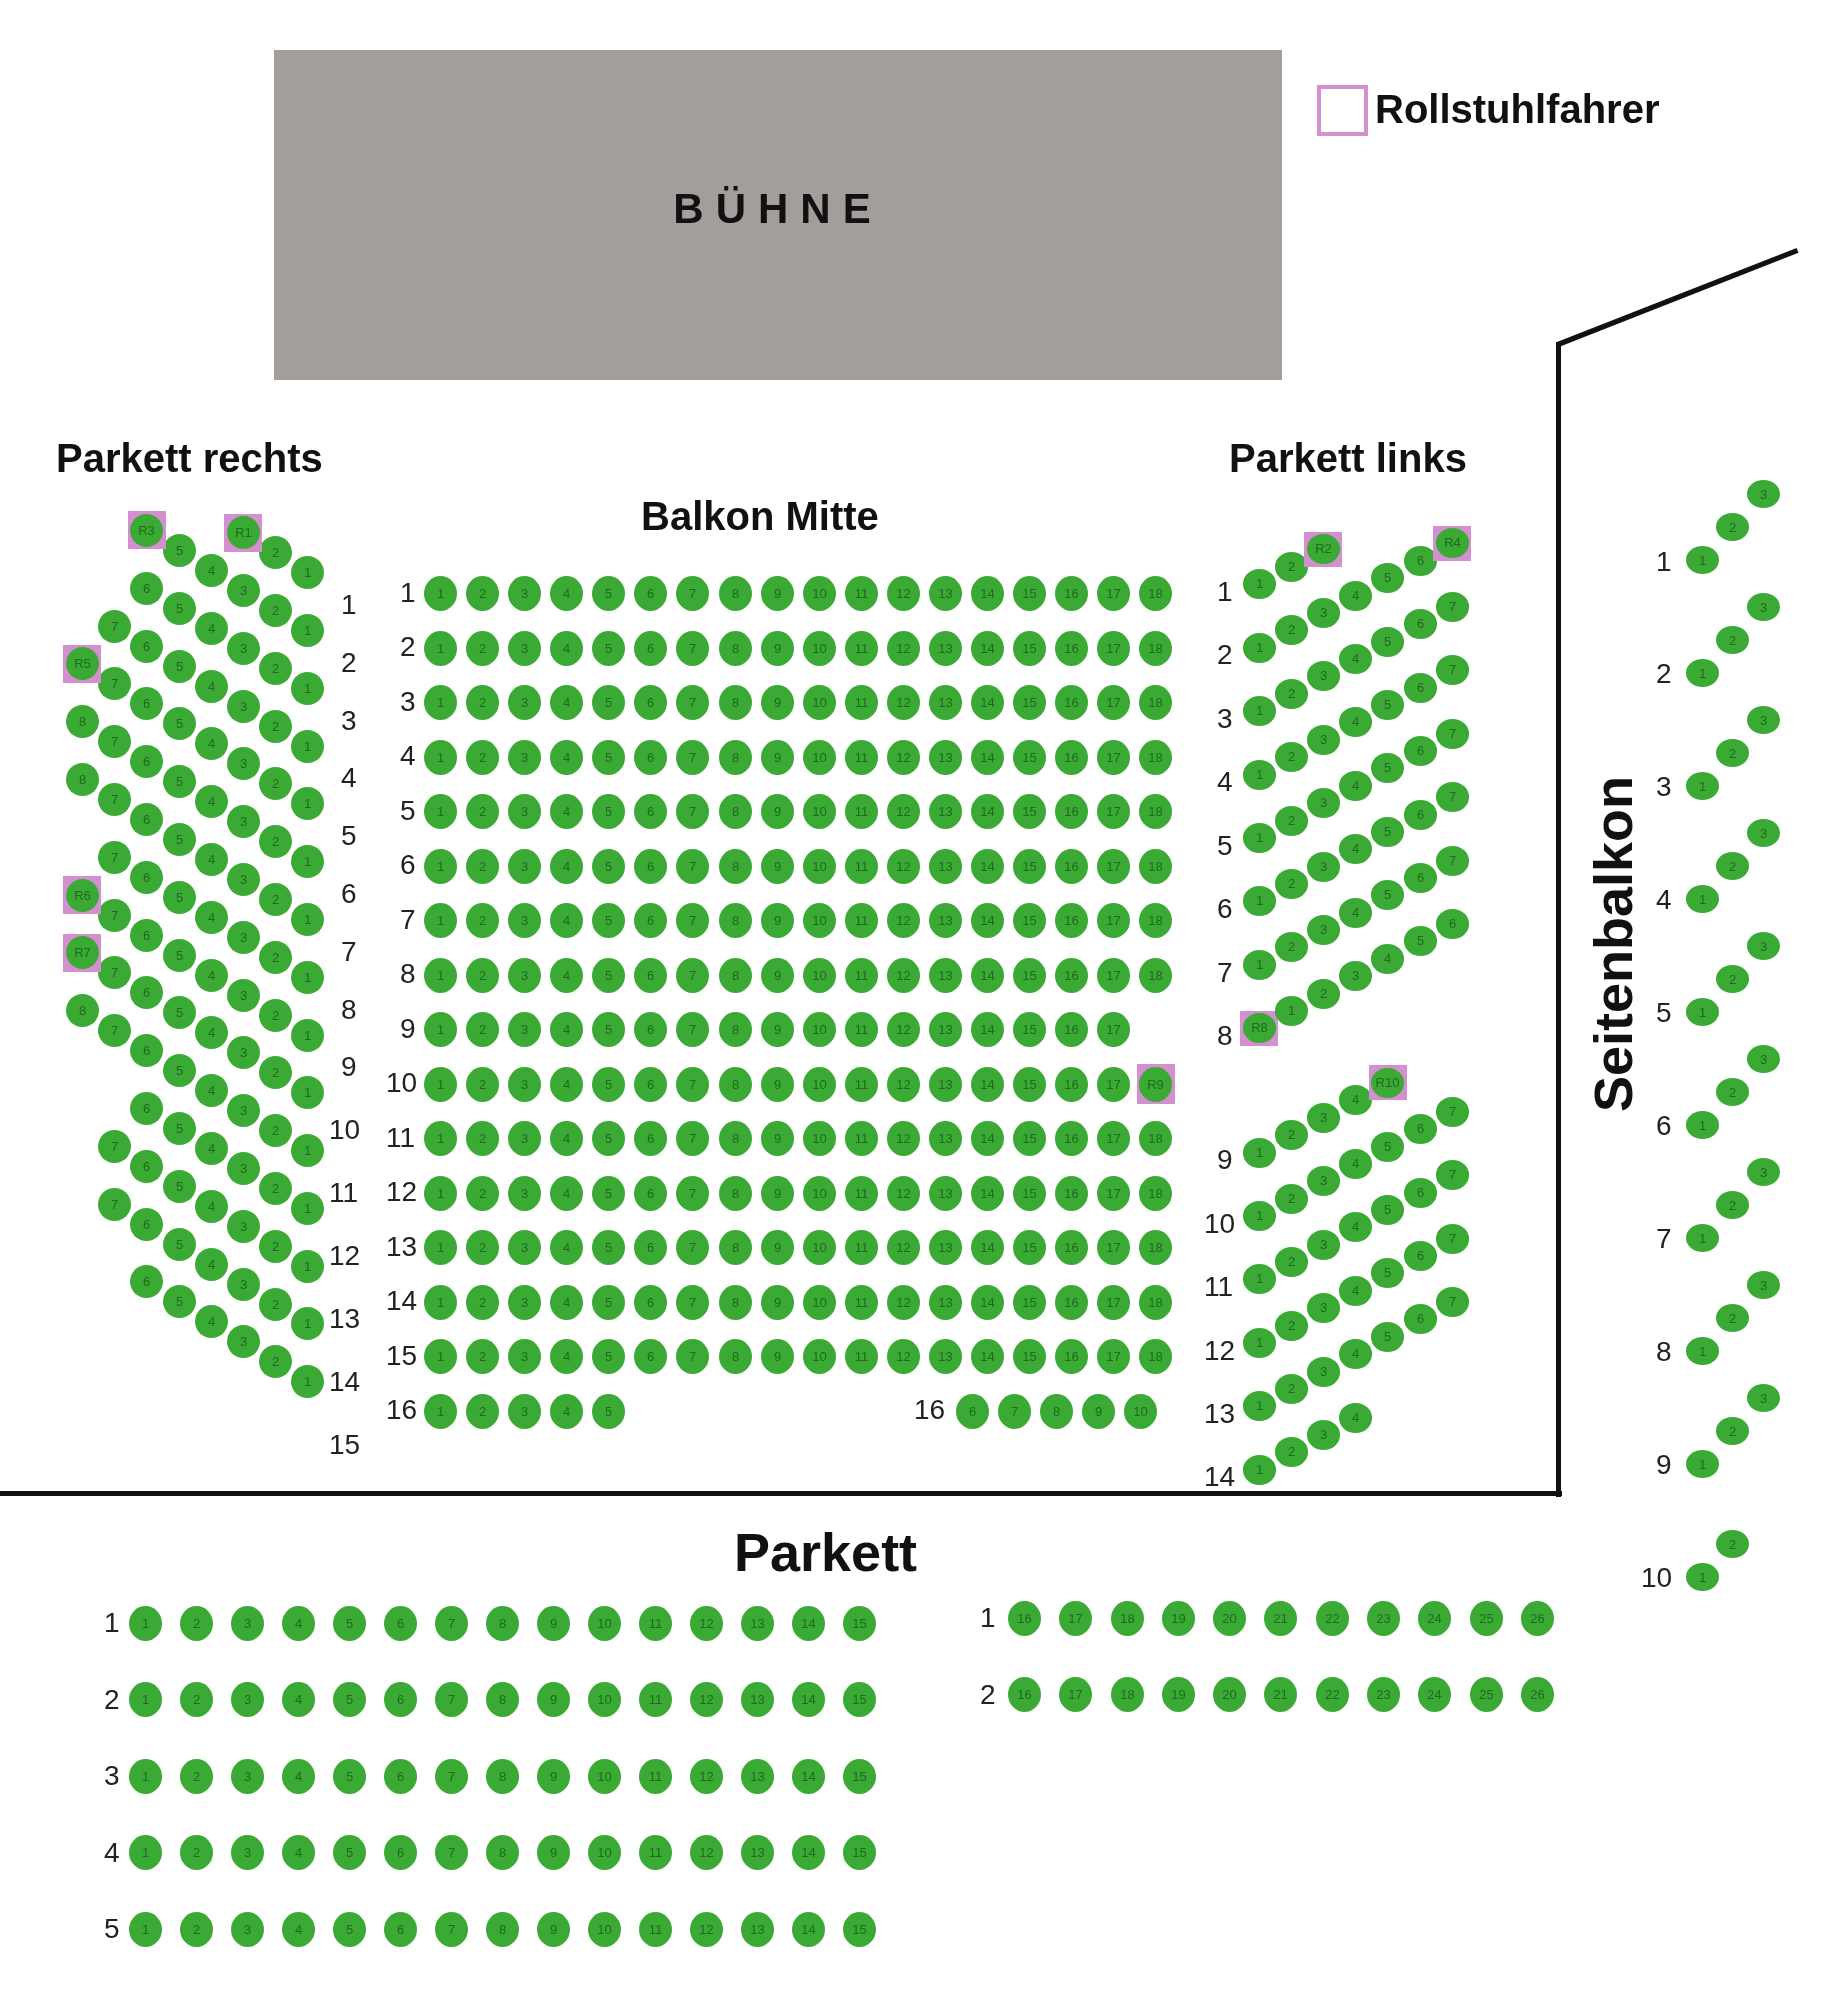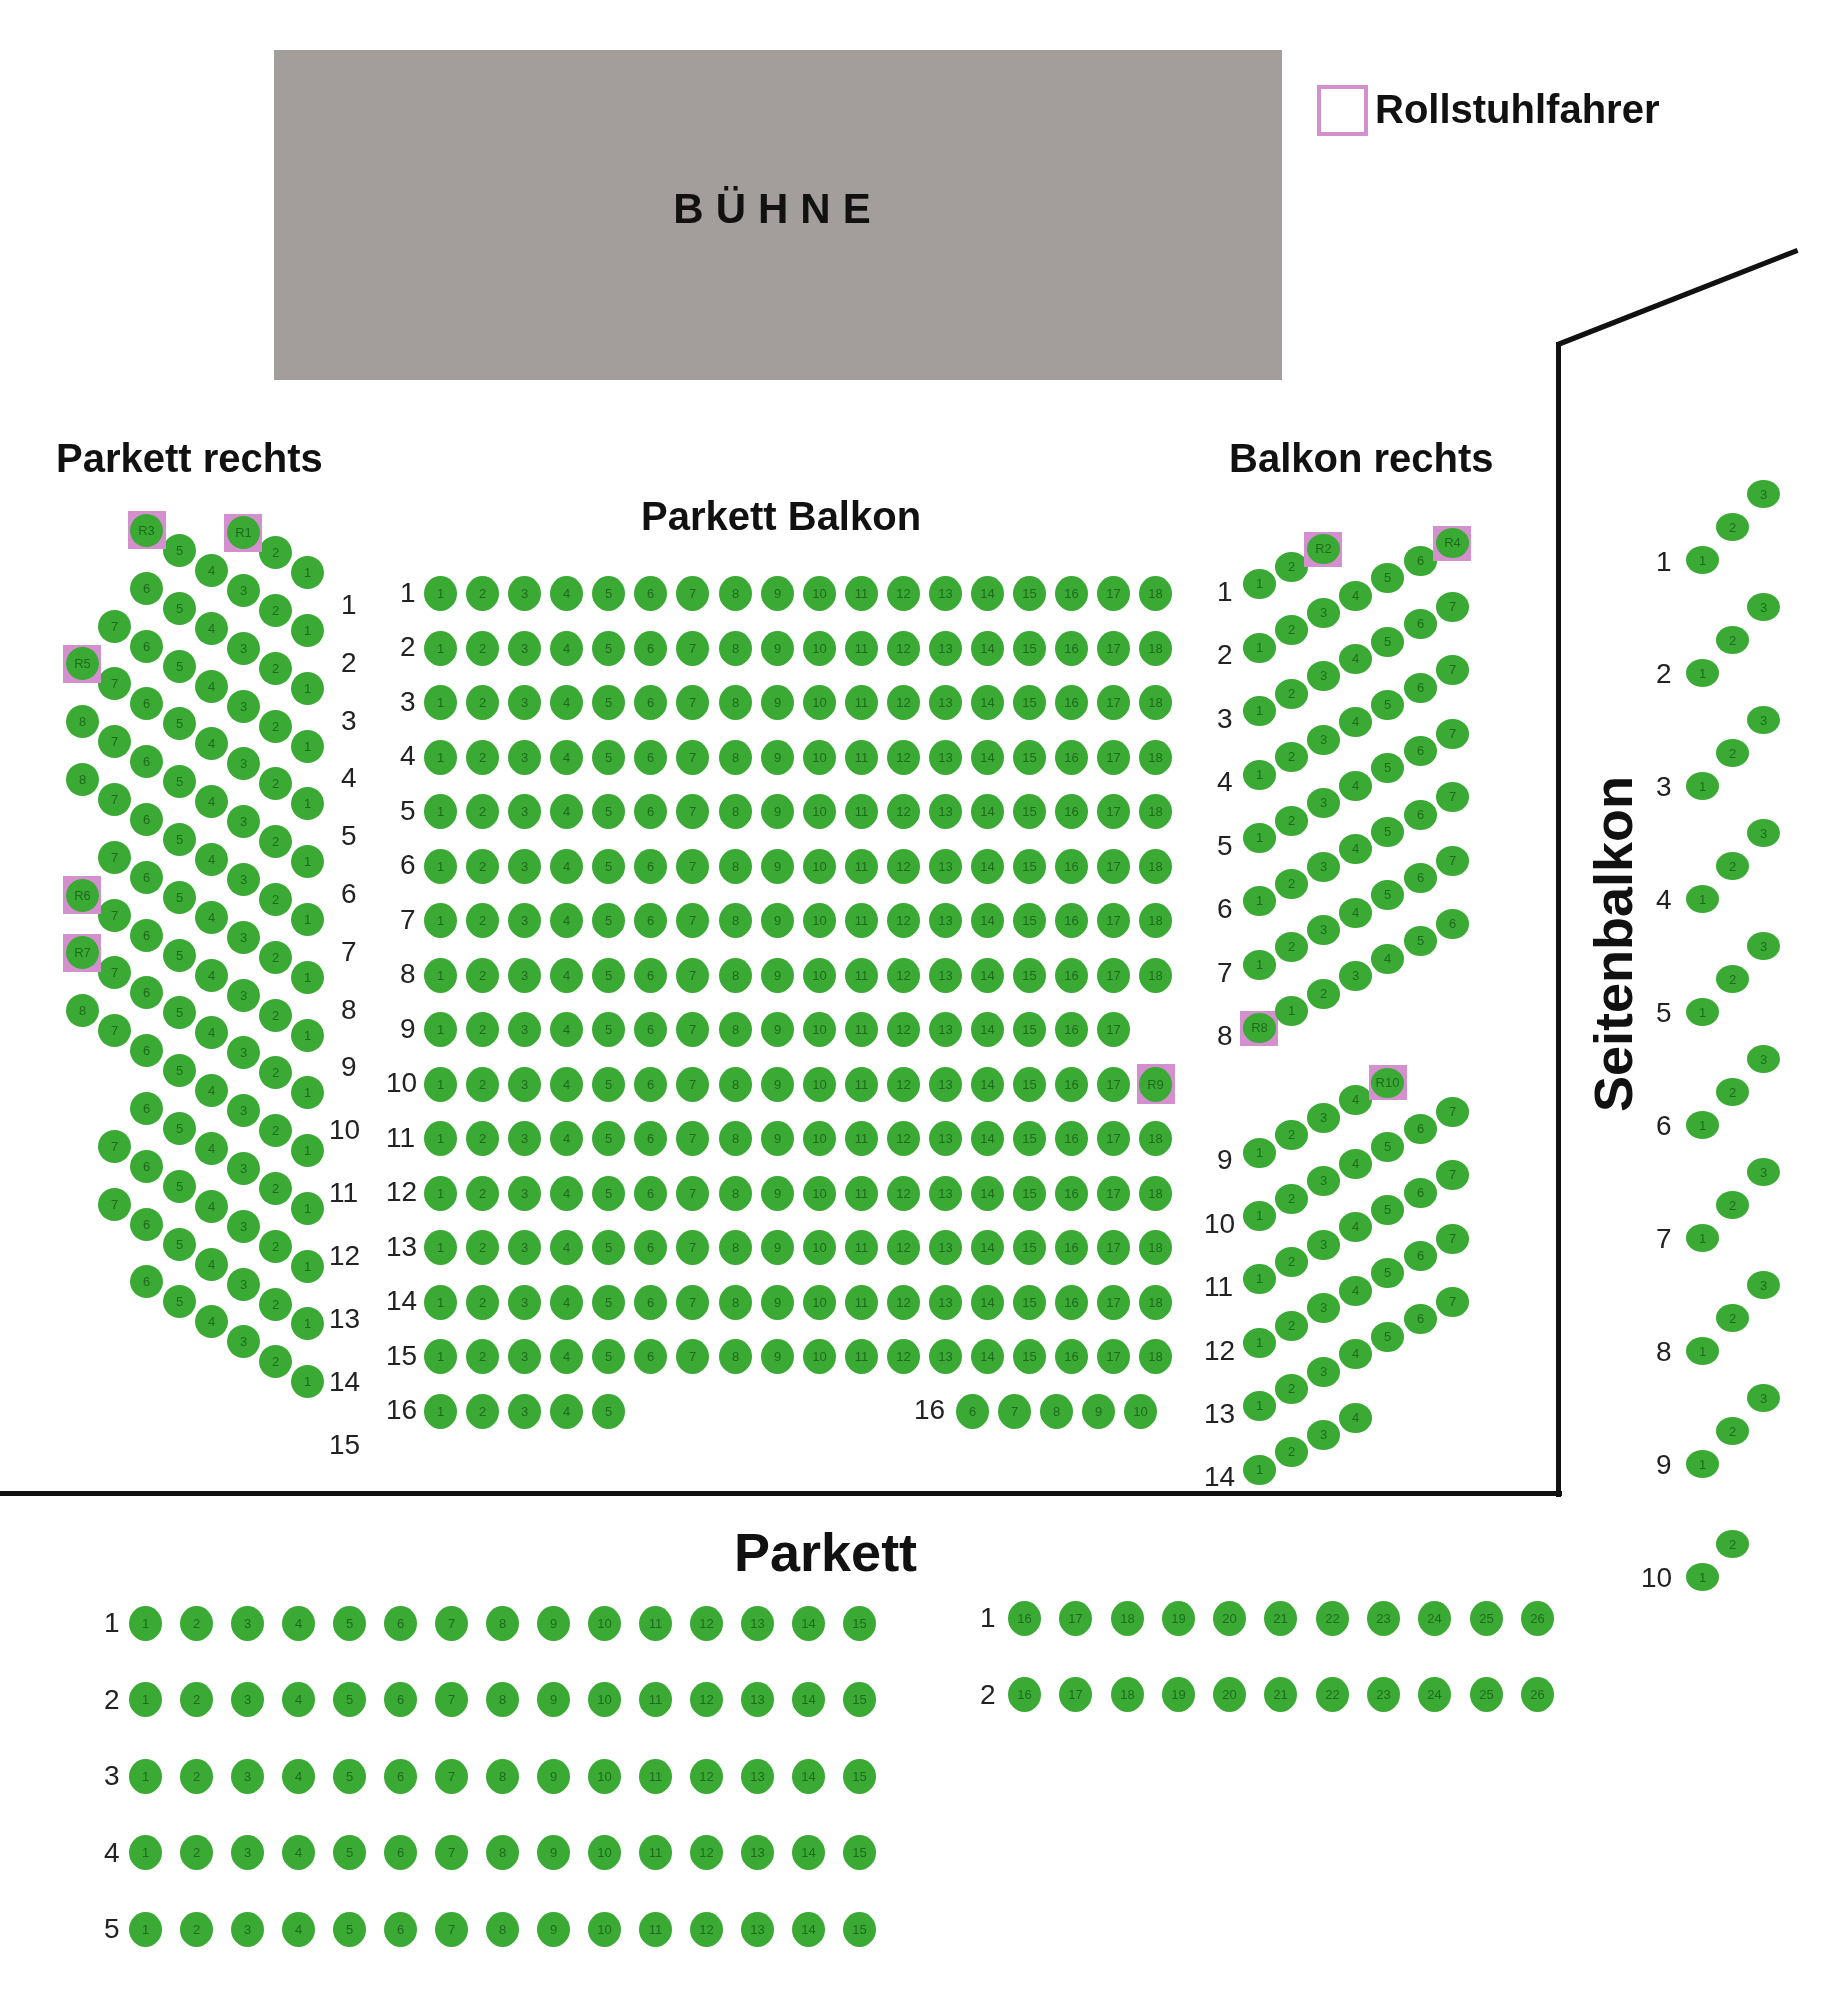--- a/index.html
+++ b/index.html
@@ -20,22 +20,22 @@
 <body>
 
 <div id="stage">
   <div id="stage-label">BÜHNE</div>
 </div>
 
 <div class="legend-box"></div>
 <div class="legend-text">Rollstuhlfahrer</div>
 
 <div class="sec-title" style="left:56px;top:436px;font-size:40px;">Parkett rechts</div>
-<div class="sec-title" style="left:641px;top:494px;font-size:40px;">Parkett Balkon</div>
-<div class="sec-title" style="left:1229px;top:436px;font-size:40px;">Balkon rechts</div>
+<div class="sec-title" style="left:641px;top:494px;font-size:40px;">Balkon Mitte</div>
+<div class="sec-title" style="left:1229px;top:436px;font-size:40px;">Parkett links</div>
 <div class="sec-title" style="left:734px;top:1521px;font-size:54px;">Parkett</div>
 <div id="seiten-title">Seitenbalkon</div>
 
 <div class="wall" style="left:0;top:1491px;width:1562px;height:5.2px;"></div>
 <div class="wall" style="left:1556px;top:342px;width:5.2px;height:1155px;"></div>
 <svg id="diag" width="1848" height="2014" viewBox="0 0 2126 2317">
   <line x1="1793" y1="396" x2="2068" y2="288" stroke="#111" stroke-width="6"></line>
 </svg>
 
 <div id="seats">

